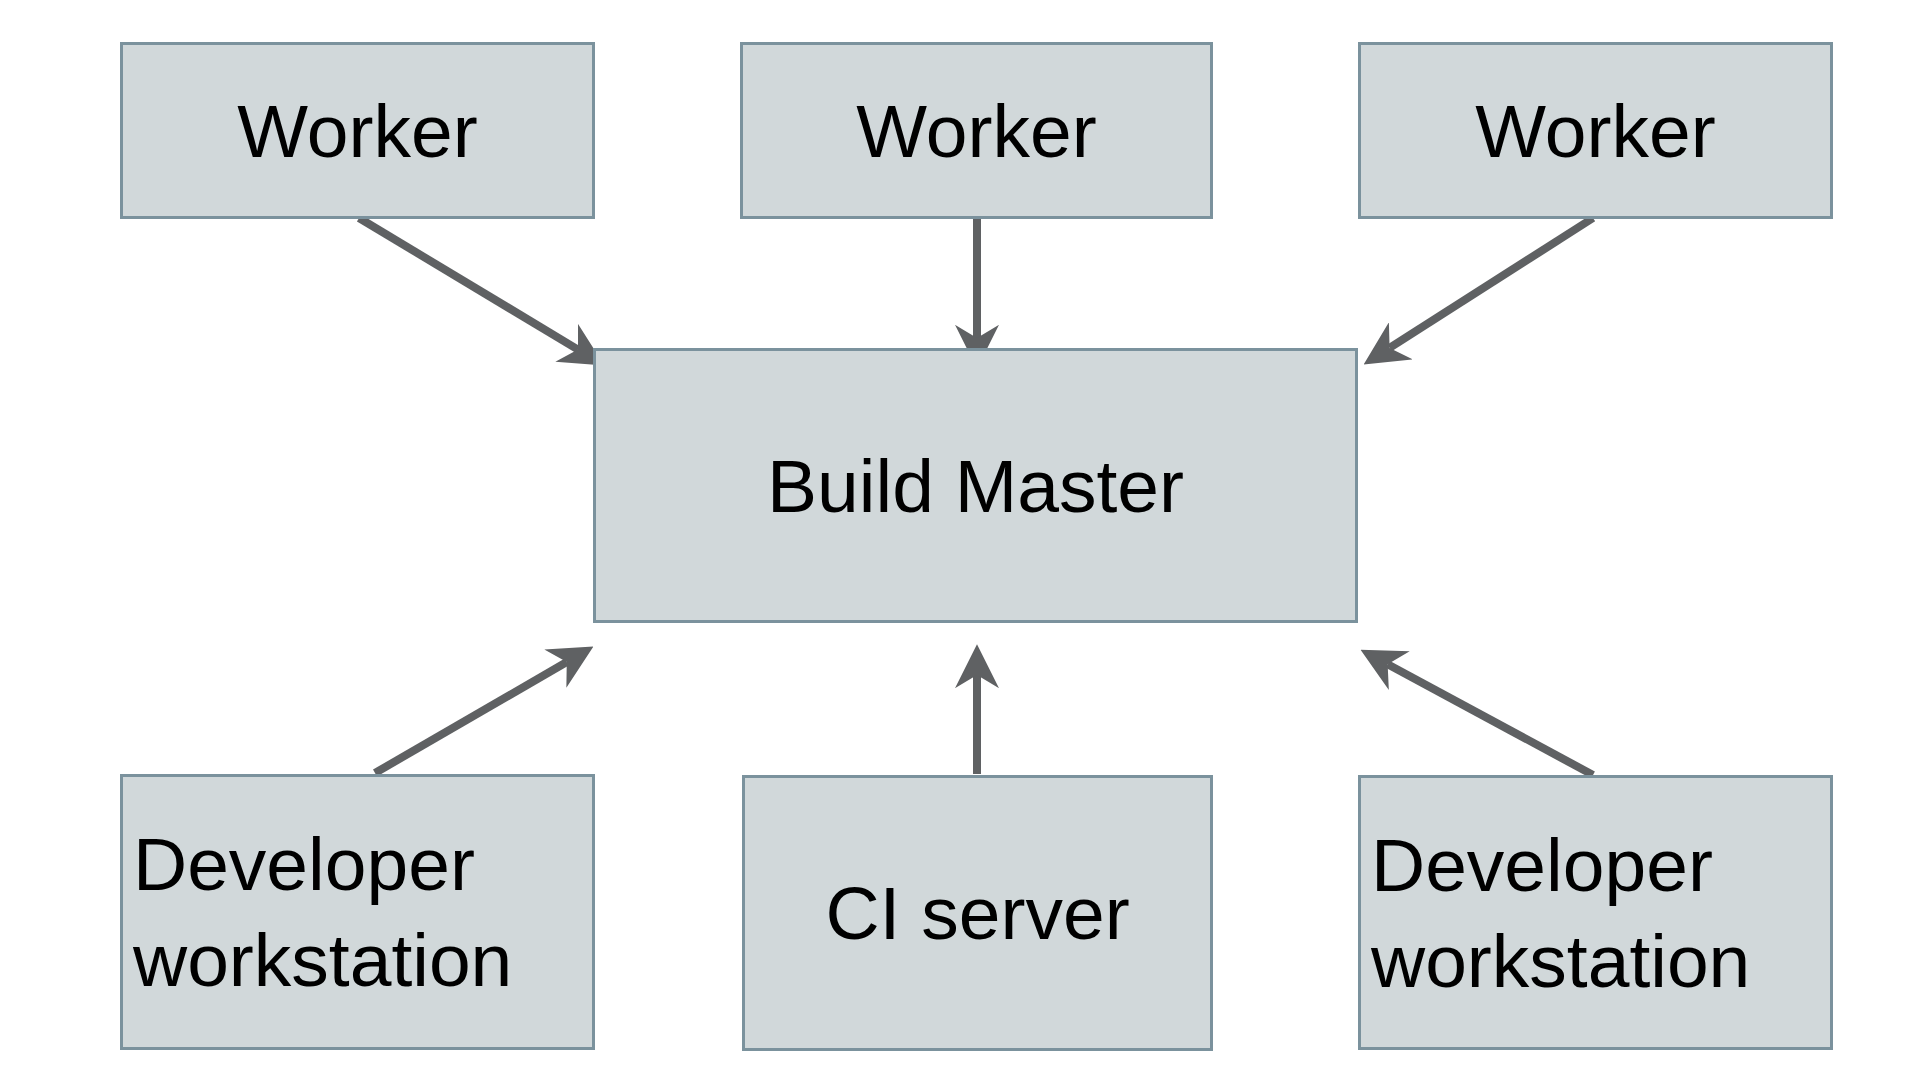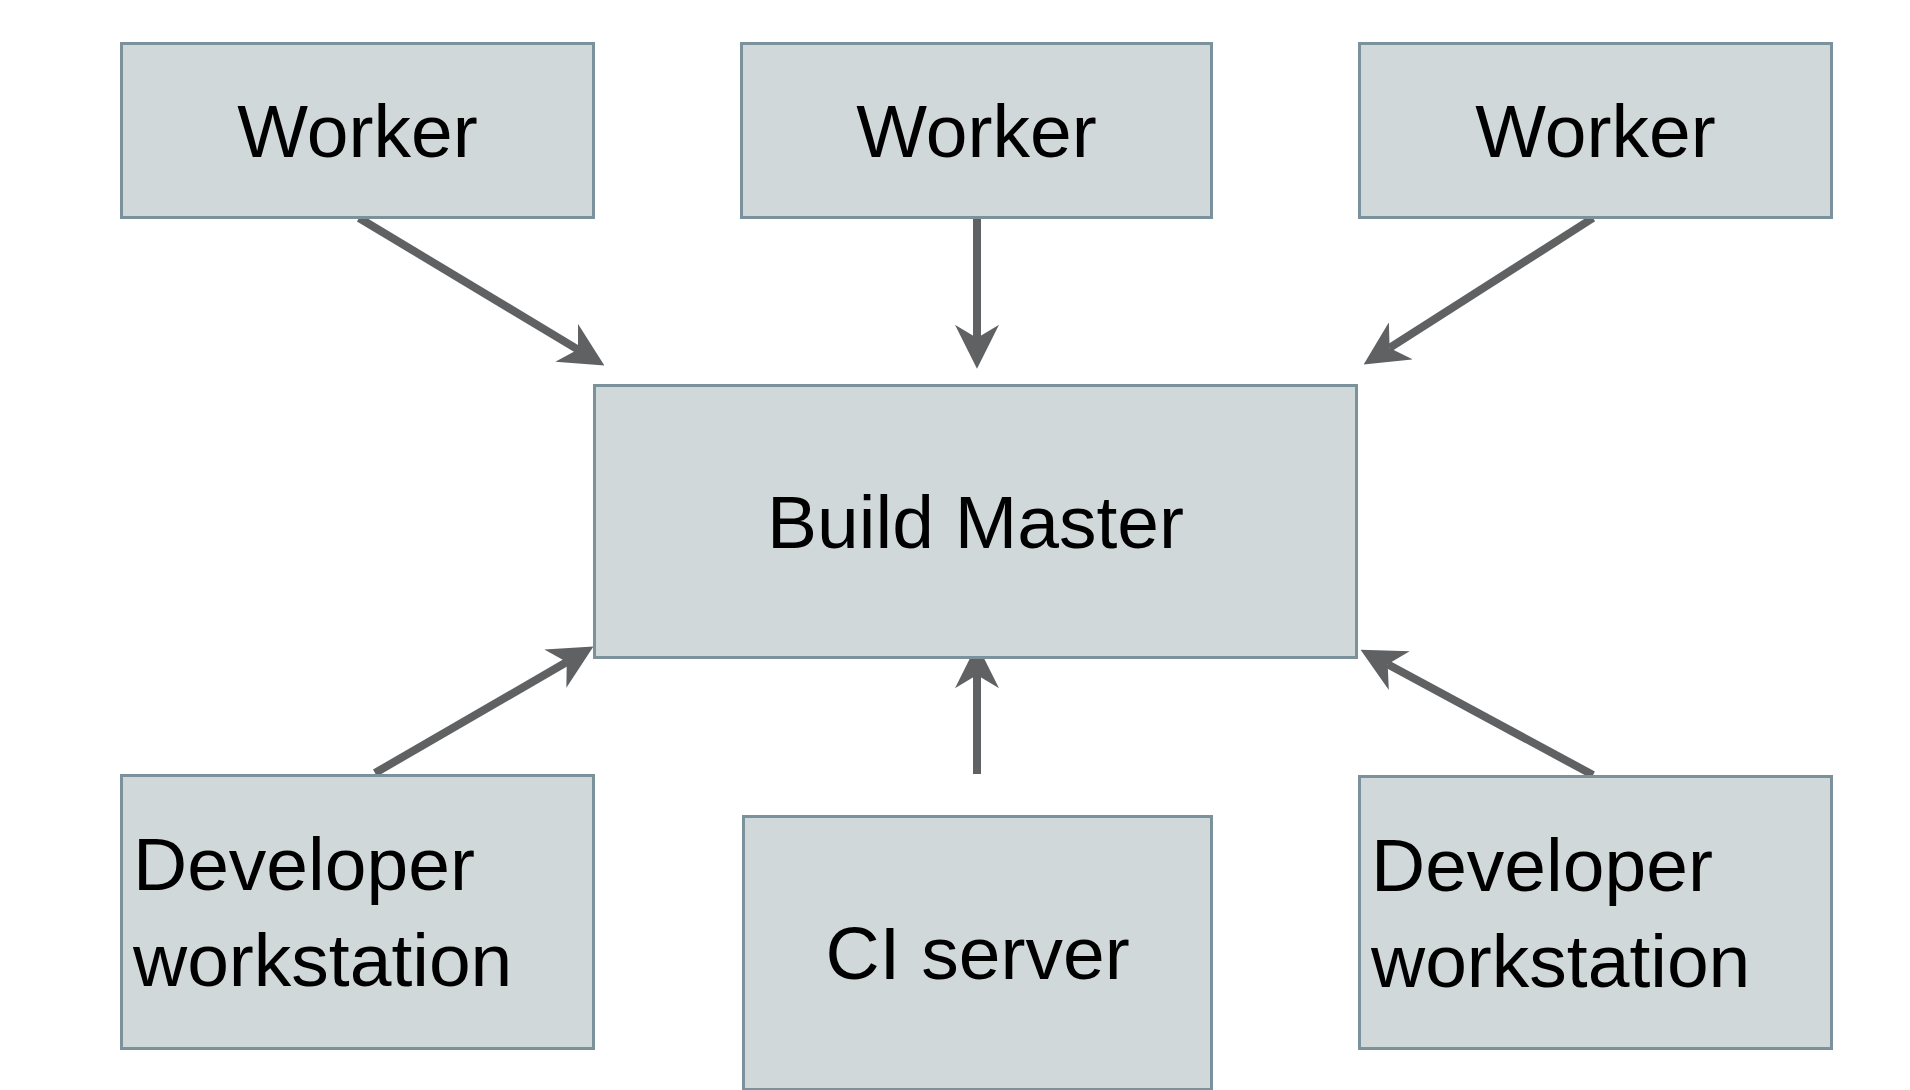--- a/index.html
+++ b/index.html
@@ -60,18 +60,18 @@
         <line x1="1593" y1="218" x2="1389.5968052490543" y2="347.9271508321019" class="edge" marker-end="url(#arrowhead)"></line>
         <line x1="375" y1="773" x2="566.7655039035909" y2="662.0245926483849" class="edge" marker-end="url(#arrowhead)"></line>
         <line x1="977" y1="774" x2="977" y2="675" class="edge" marker-end="url(#arrowhead)"></line>
         <line x1="1593" y1="775" x2="1387.6463057882781" y2="664.2875735554195" class="edge" marker-end="url(#arrowhead)"></line>
       </g>
   </svg>
   <div id="node-layer">
       <div class="node" style="left: 120px; top: 42px; width: 475px; height: 177px;">Worker</div>
       <div class="node" style="left: 740px; top: 42px; width: 473px; height: 177px;">Worker</div>
       <div class="node" style="left: 1358px; top: 42px; width: 475px; height: 177px;">Worker</div>
-      <div class="node" style="left: 593px; top: 384px; width: 765px; height: 275px;">Build Master</div>
+      <div class="node" style="left: 593px; top: 348px; width: 765px; height: 275px;">Build Master</div>
       <div class="node" style="left: 120px; top: 774px; width: 475px; height: 276px;">Developer workstation</div>
-      <div class="node" style="left: 742px; top: 775px; width: 471px; height: 276px; margin-top: 40px;">CI server</div>
+      <div class="node" style="left: 742px; top: 775px; width: 471px; height: 276px;">CI server</div>
       <div class="node" style="left: 1358px; top: 775px; width: 475px; height: 275px;">Developer workstation</div>
     </div>
 </div>
 
 </body></html>

